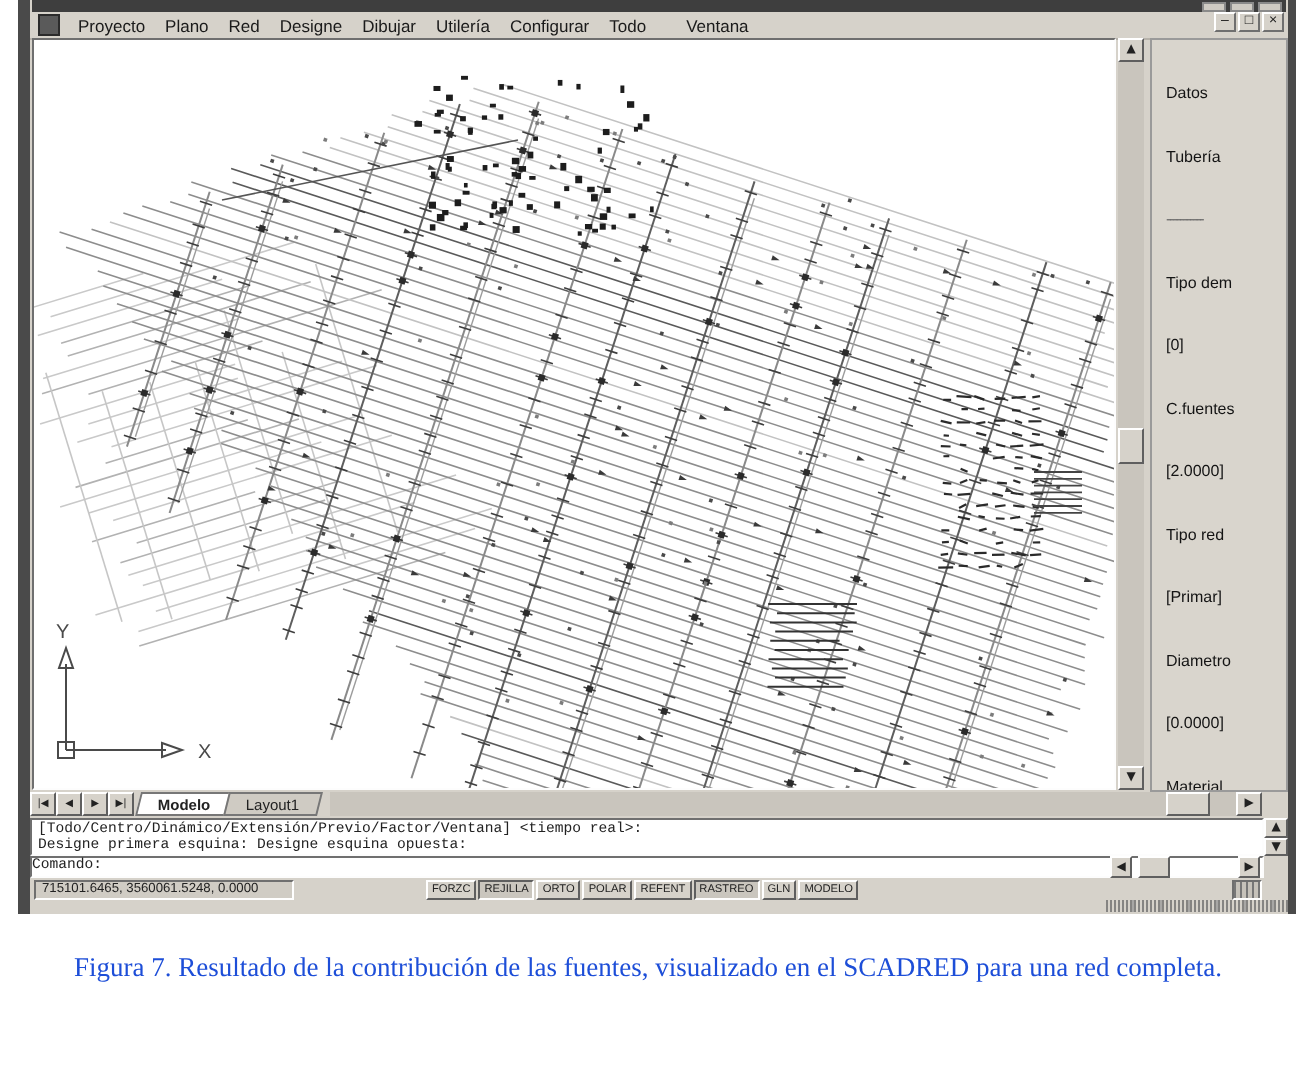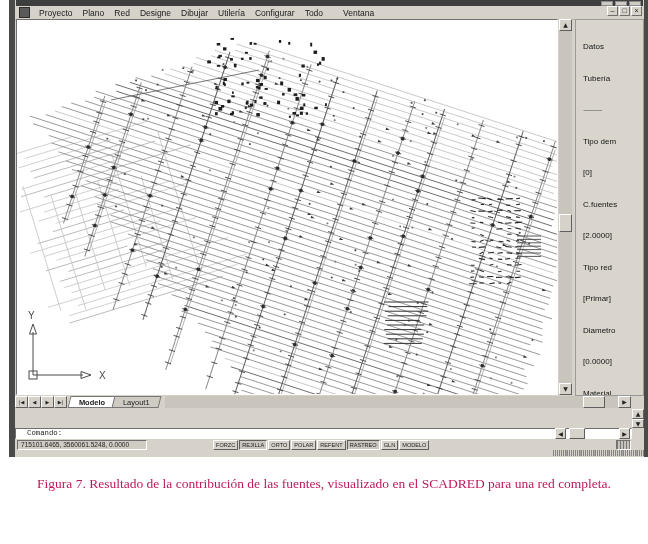--- a/index.html
+++ b/index.html
@@ -48,21 +48,21 @@
   .hs-right{position:absolute;left:453px;top:0;width:13px;height:12px;}
   
   .cmdhist{position:absolute;left:0;top:409px;width:617px;height:19px;background:#fff;
            border:1px solid;border-color:#6f6f6f #fdfdfd #fdfdfd #6f6f6f;box-sizing:border-box;
            font-family:"Liberation Mono",monospace;font-size:7.3px;line-height:8.3px;
            padding:1px 3px;white-space:pre;overflow:hidden;color:#222;}
   .cvs-up{position:absolute;left:617px;top:409px;width:12px;height:10px;}
   .cvs-dn{position:absolute;left:617px;top:419px;width:12px;height:9px;}
   .cmdin{position:absolute;left:0;top:428px;width:617px;height:11px;background:#fff;
          border:1px solid;border-color:#6f6f6f #fdfdfd #fdfdfd #6f6f6f;box-sizing:border-box;
-         font-family:"Liberation Mono",monospace;font-size:7.3px;line-height:9px;padding:0 11px;color:#222;}
+         font-family:"Liberation Mono",monospace;font-size:7.3px;line-height:9px;padding:0 0;color:#222;}
   .chs-left{position:absolute;left:540px;top:428px;width:11px;height:11px;}
   .chs-thumb{position:absolute;left:554px;top:428px;width:16px;height:11px;background:#d6d2ca;
              border:1px solid;border-color:#fff #5f5f5f #5f5f5f #fff;box-sizing:border-box;}
   .chs-right{position:absolute;left:604px;top:428px;width:11px;height:11px;}
   
   .sbar{position:absolute;left:0;top:439px;width:629px;height:12px;}
   .coord{position:absolute;left:2px;top:1px;width:130px;height:10px;background:#d0ccc4;
          border:1px solid;border-color:#6f6f6f #fff #fff #6f6f6f;box-sizing:border-box;
          font-size:6.6px;line-height:8px;padding-left:3px;color:#222;}
   .toggles{position:absolute;left:198px;top:1px;display:flex;gap:1px;}
@@ -71,21 +71,21 @@
   .tg.pressed{border-color:#5f5f5f #fff #fff #5f5f5f;background:#cac6be;}
   .trayicon{position:absolute;left:601px;top:1px;width:15px;height:10px;background:#c6c2ba;
             border:1px solid;border-color:#6f6f6f #fff #fff #6f6f6f;box-sizing:border-box;
             background-image:repeating-linear-gradient(90deg,#777 0 1px,transparent 1px 3px);}
   .bstrip{position:absolute;left:0;top:451px;width:629px;height:6px;background:#d6d2ca;}
   .illegible{position:absolute;left:538px;top:450px;width:91px;height:6px;opacity:.75;
              background:repeating-linear-gradient(90deg,#6b6b6b 0 1px,transparent 1px 2px),
                         repeating-linear-gradient(90deg,transparent 0 6px,#999 6px 7px);}
   
   .caption{position:absolute;left:0;top:473px;width:648px;text-align:center;
-           font-family:"Liberation Serif",serif;font-size:13.5px;line-height:21px;color:#be185d;}
+           font-family:"Liberation Serif",serif;font-size:13.5px;line-height:21px;color:#1d4ed8;}
   .note{position:absolute;left:6px;top:517px;font-family:"Liberation Sans",sans-serif;
         font-size:13.5px;color:#161616;}
 </style>
 </head>
 <body>
 
 <div class="page">
 
   <div class="win">
 
@@ -971,20 +971,22 @@
       <span class="tabs">
         <span class="tab active"><span>Modelo</span></span>
         <span class="tab"><span>Layout1</span></span>
       </span>
       <span class="htrack">
         <span class="hthumb"></span>
         <span class="sbtn hs-right">▶</span>
       </span>
     </div>
 
+    <div class="cmdhist"><span>[Todo/Centro/Dinámico/Extensión/Previo/Factor/Ventana] &lt;tiempo real&gt;:</span>
+<span>Designe primera esquina: Designe esquina opuesta:</span></div>
     <div class="sbtn cvs-up" style="line-height:8px;">▲</div>
     <div class="sbtn cvs-dn" style="line-height:7px;">▼</div>
     <div class="cmdin">Comando:</div>
     <div class="sbtn chs-left" style="line-height:9px;">◀</div>
     <div class="chs-thumb"></div>
     <div class="sbtn chs-right" style="line-height:9px;">▶</div>
 
     <div class="sbar">
       <div class="coord">715101.6465, 3560061.5248, 0.0000</div>
       <div class="toggles">

